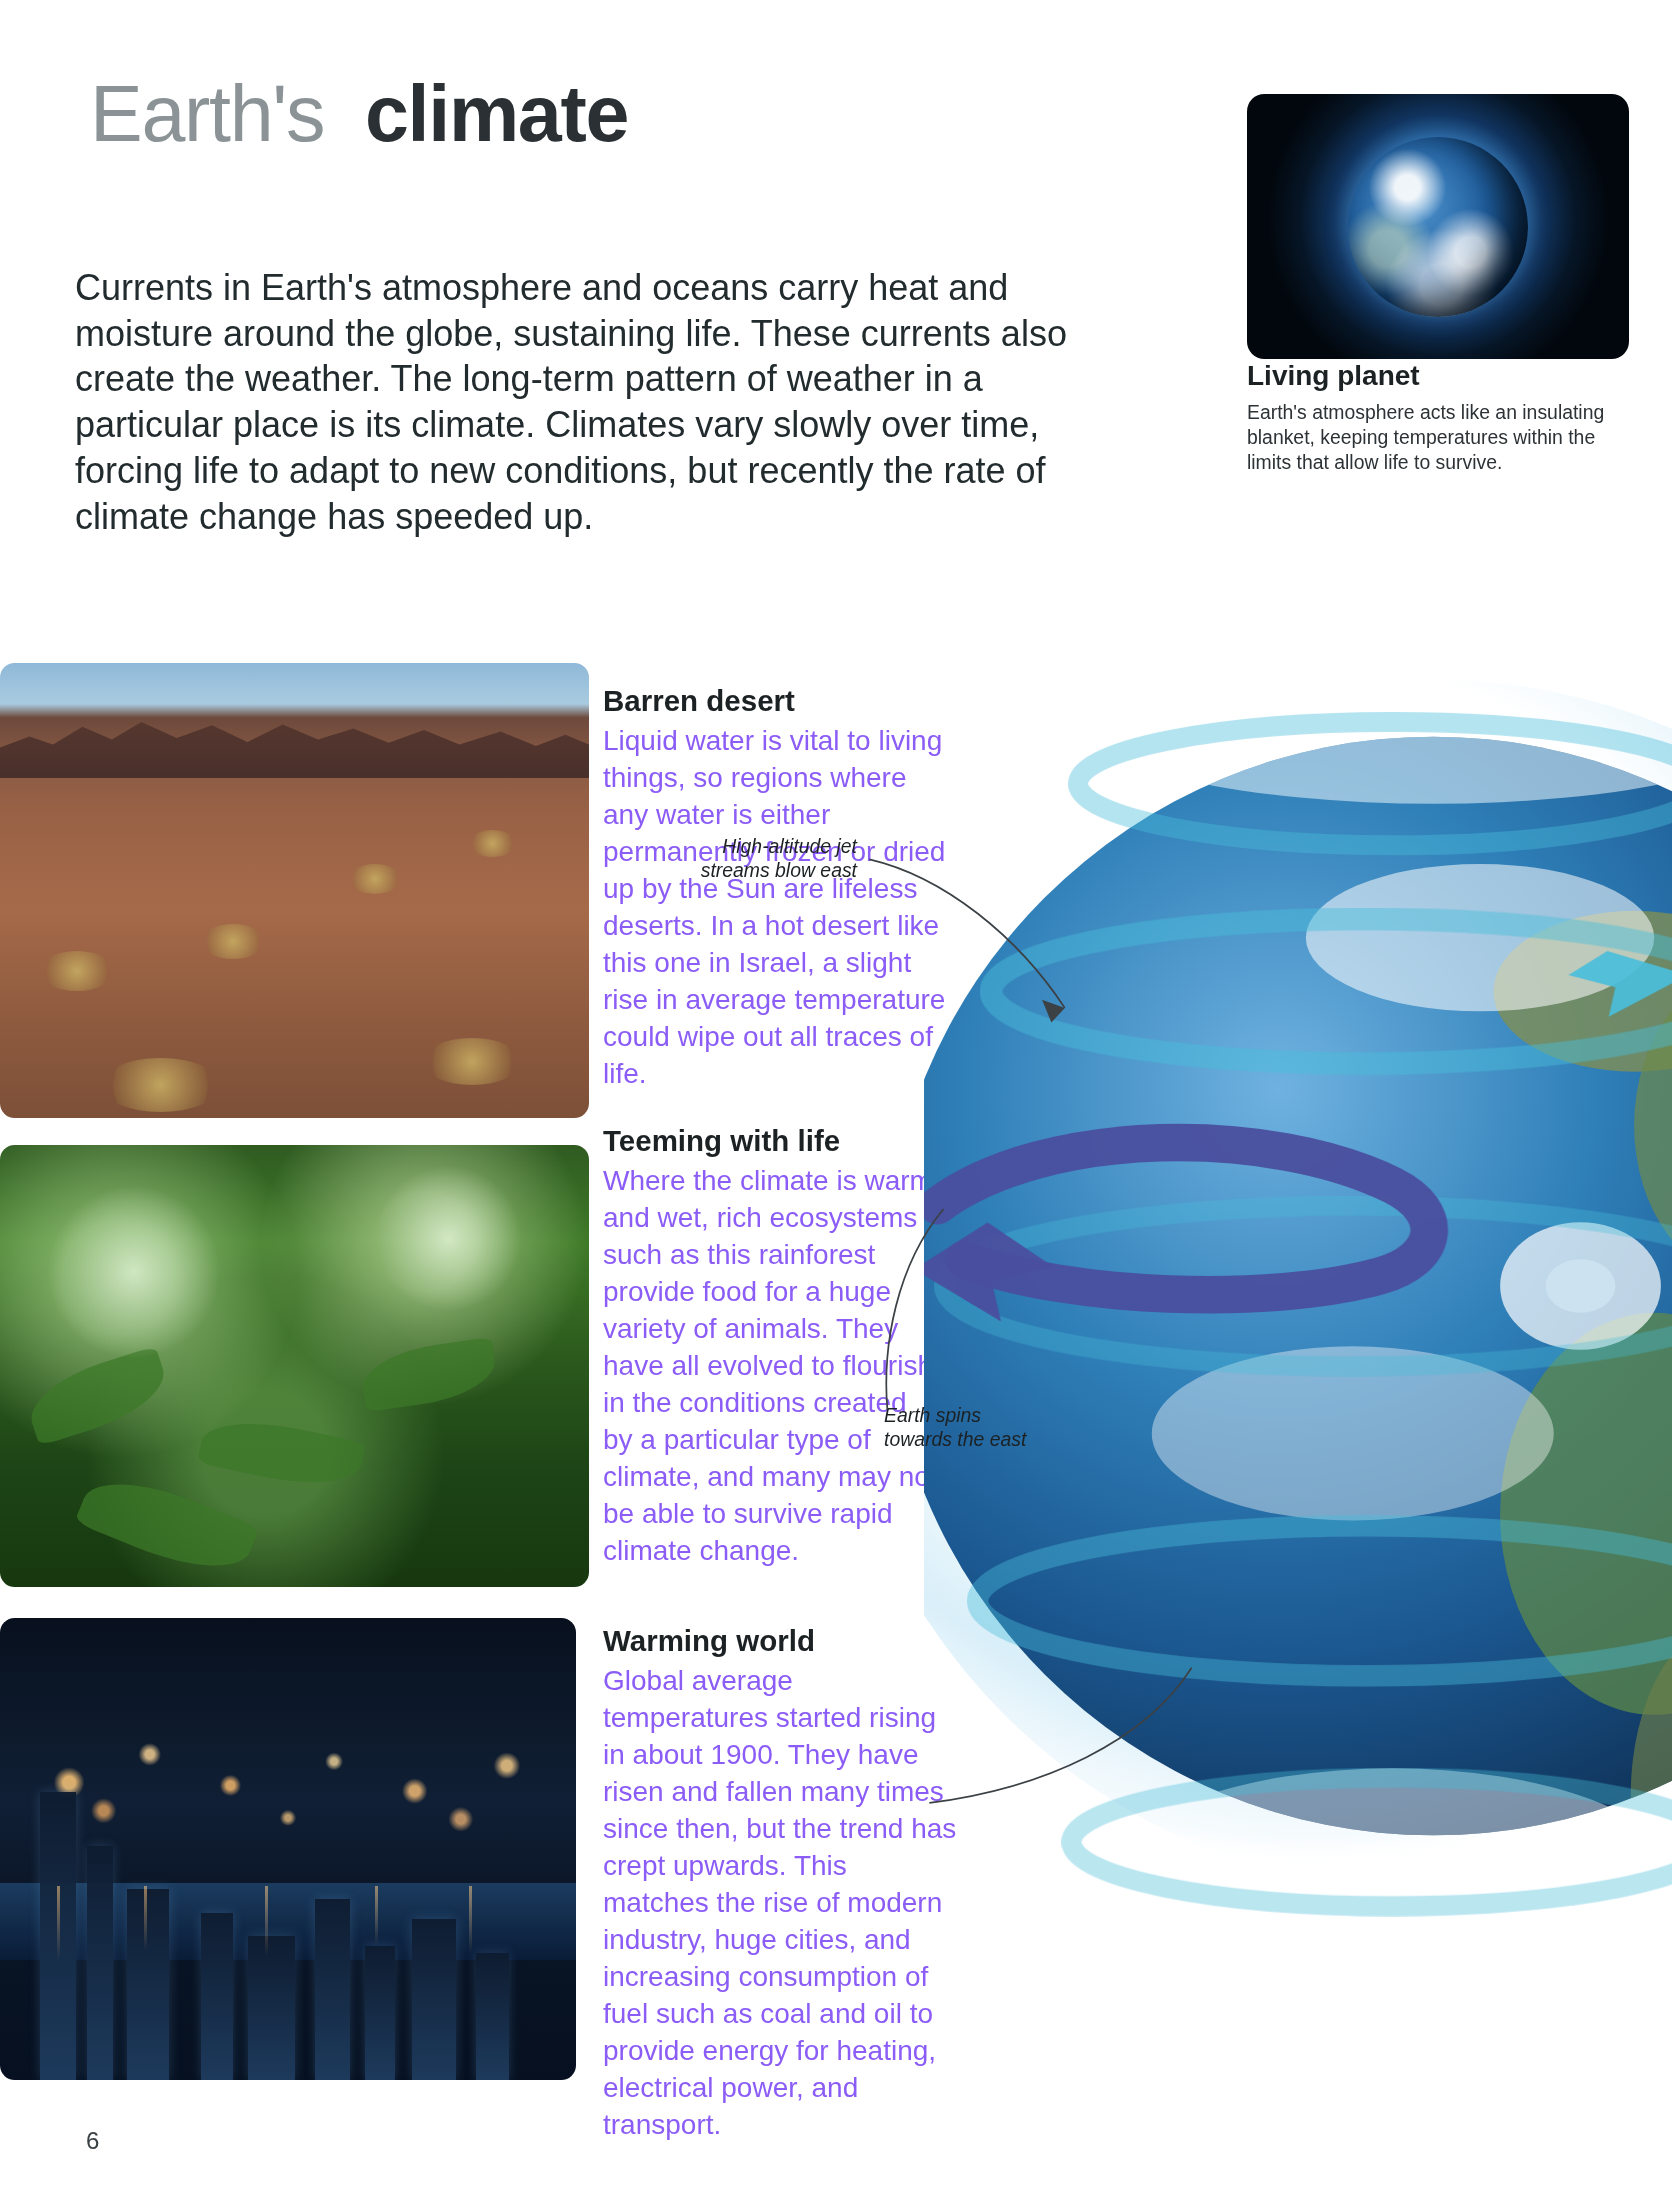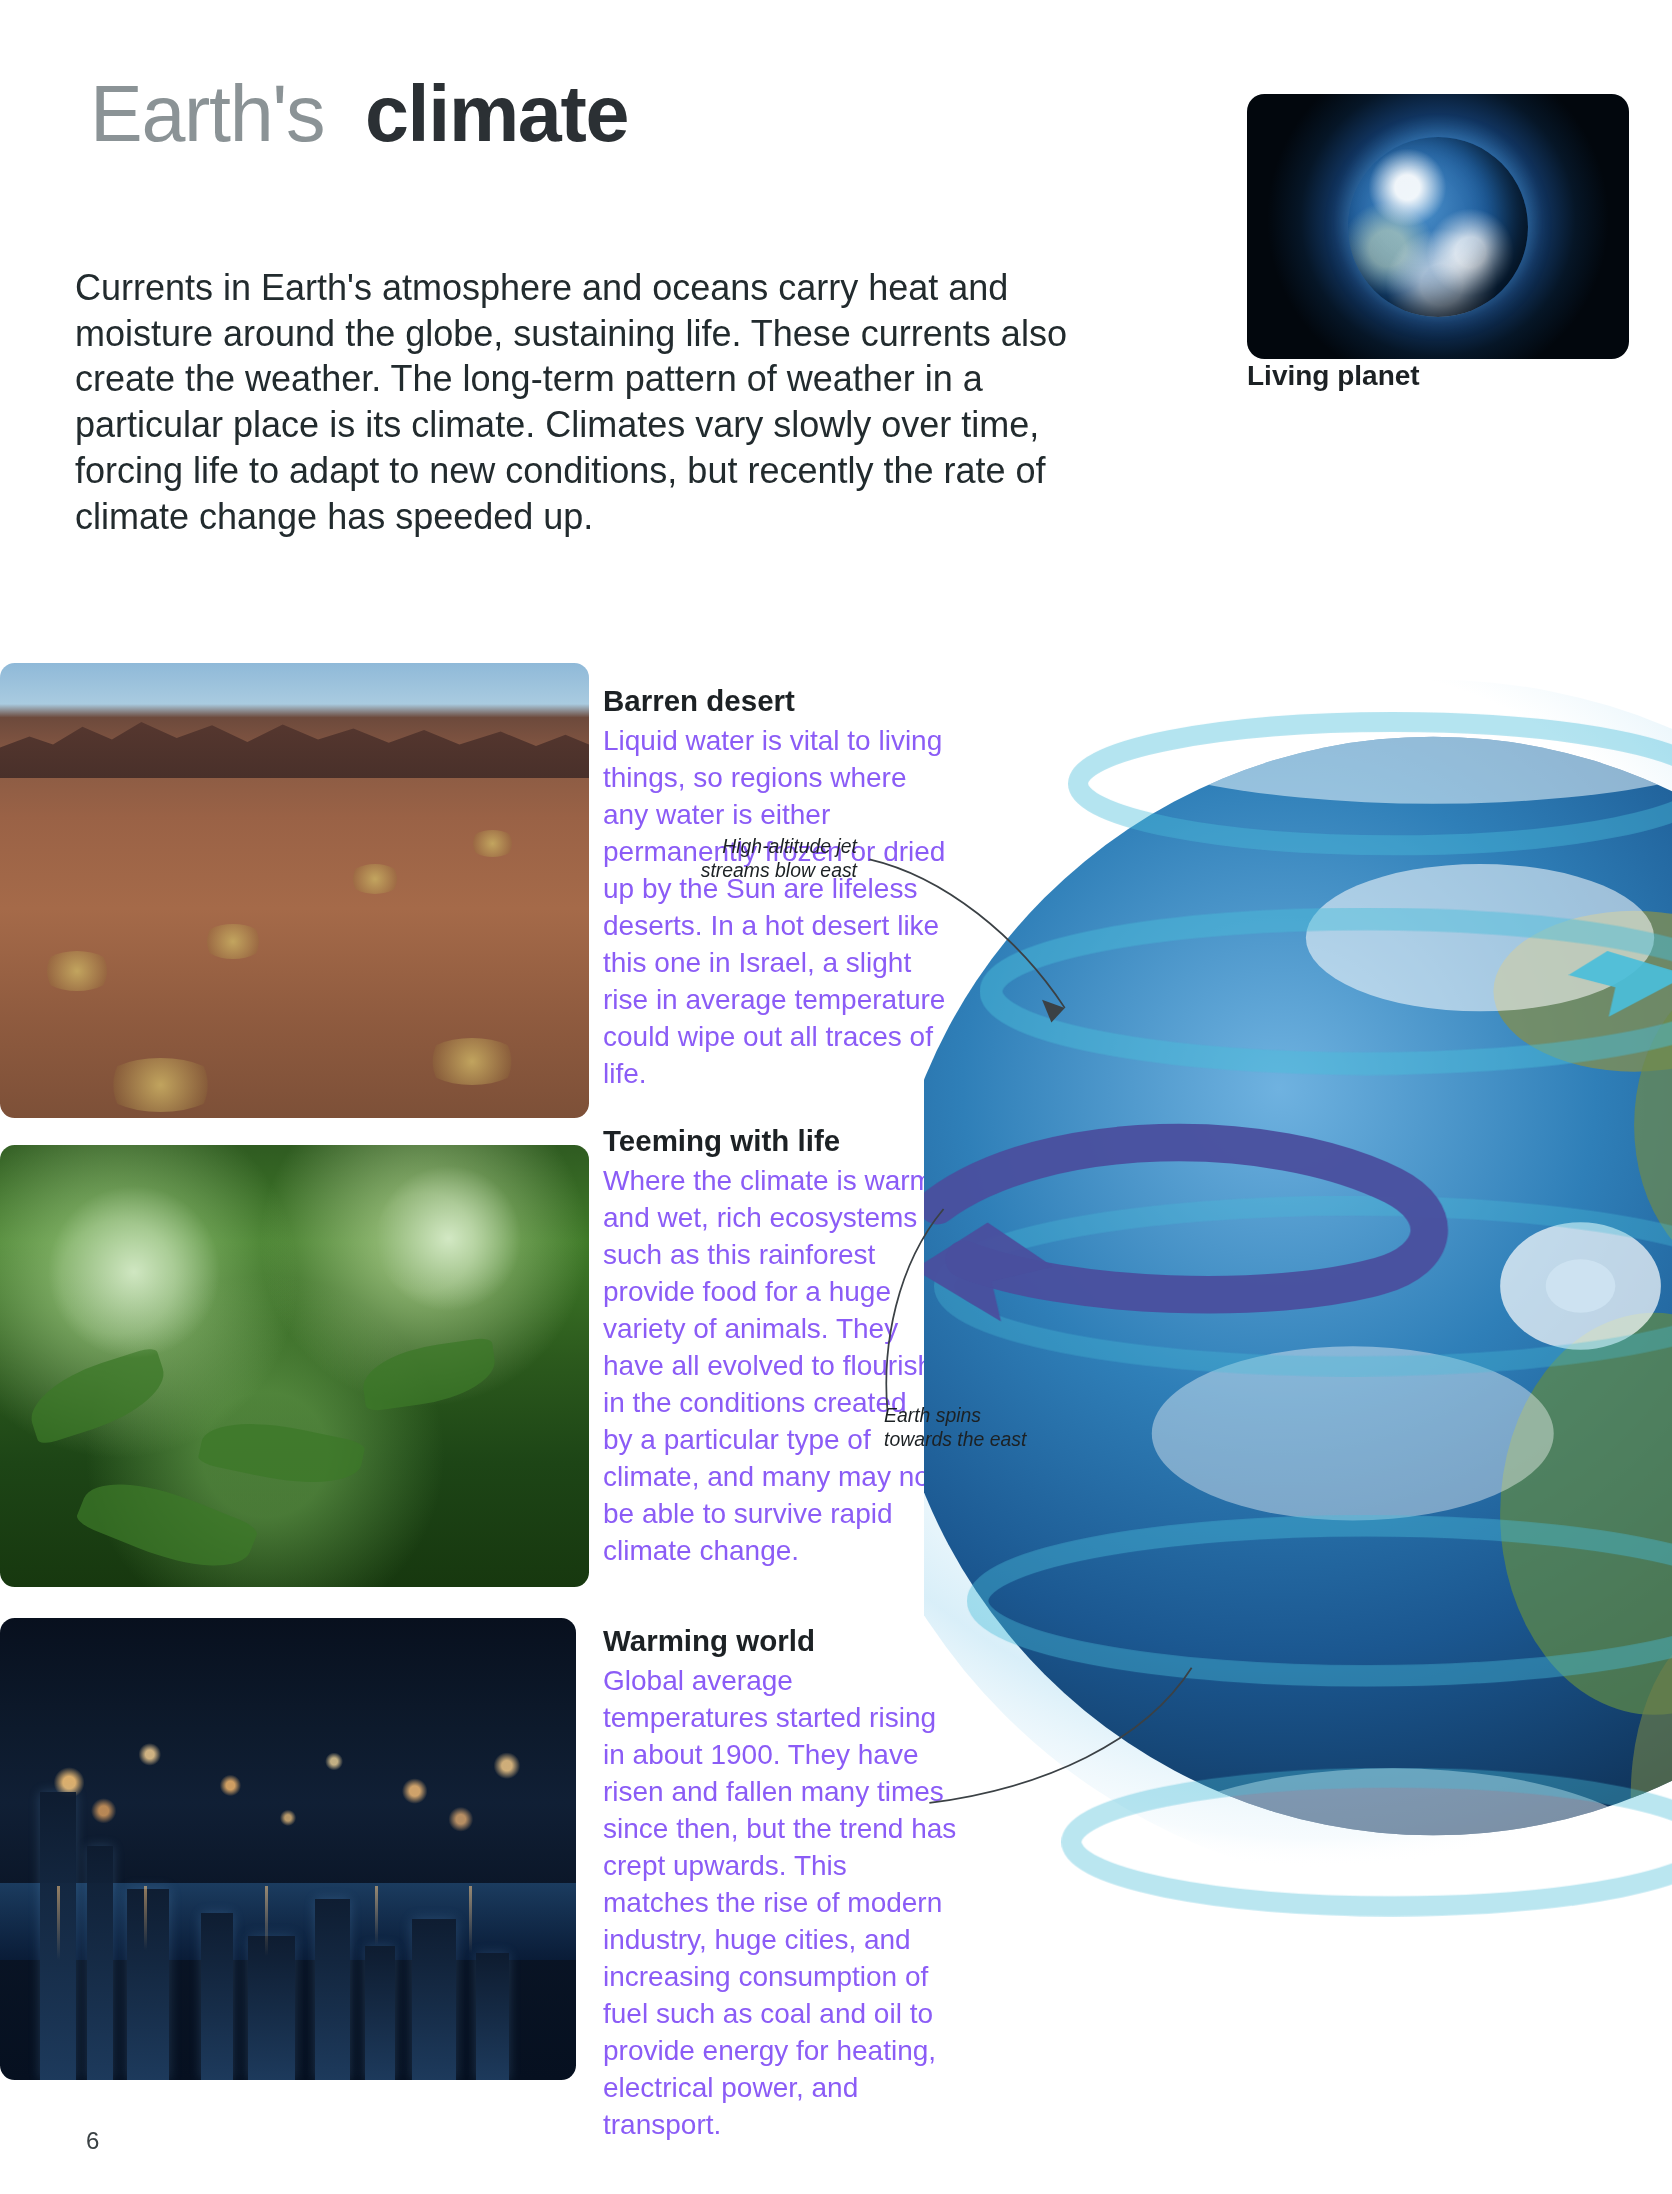--- a/index.html
+++ b/index.html
@@ -242,20 +242,21 @@
   <span class="light">Earth's </span><span class="bold">climate</span>
 </div>
 
 <div class="intro">Currents in Earth's atmosphere and oceans carry heat and moisture around the globe, sustaining life. These currents also create the weather. The long-term pattern of weather in a particular place is its climate. Climates vary slowly over time, forcing life to adapt to new conditions, but recently the rate of climate change has speeded up.</div>
 
 <div class="living-planet">
   <div class="earth-photo">
     <div class="globe"></div>
   </div>
   <div class="lp-title">Living planet</div>
+  <div class="lp-body">Earth's atmosphere acts like an insulating blanket, keeping temperatures within the limits that allow life to survive.</div>
 </div>
 
 <div class="panel">
   <div class="panel-photo photo-desert">
     <div class="mtn"></div>
     <div class="scrub" style="left:40px;  top:288px; width:74px; height:40px;"></div>
     <div class="scrub" style="left:201px; top:261px; width:64px;  height:35px;"></div>
     <div class="scrub" style="left:348px; top:201px; width:54px;  height:30px;"></div>
     <div class="scrub" style="left:469px; top:167px; width:47px;  height:27px;"></div>
     <div class="scrub" style="left:100px; top:395px; width:121px; height:54px;"></div>

